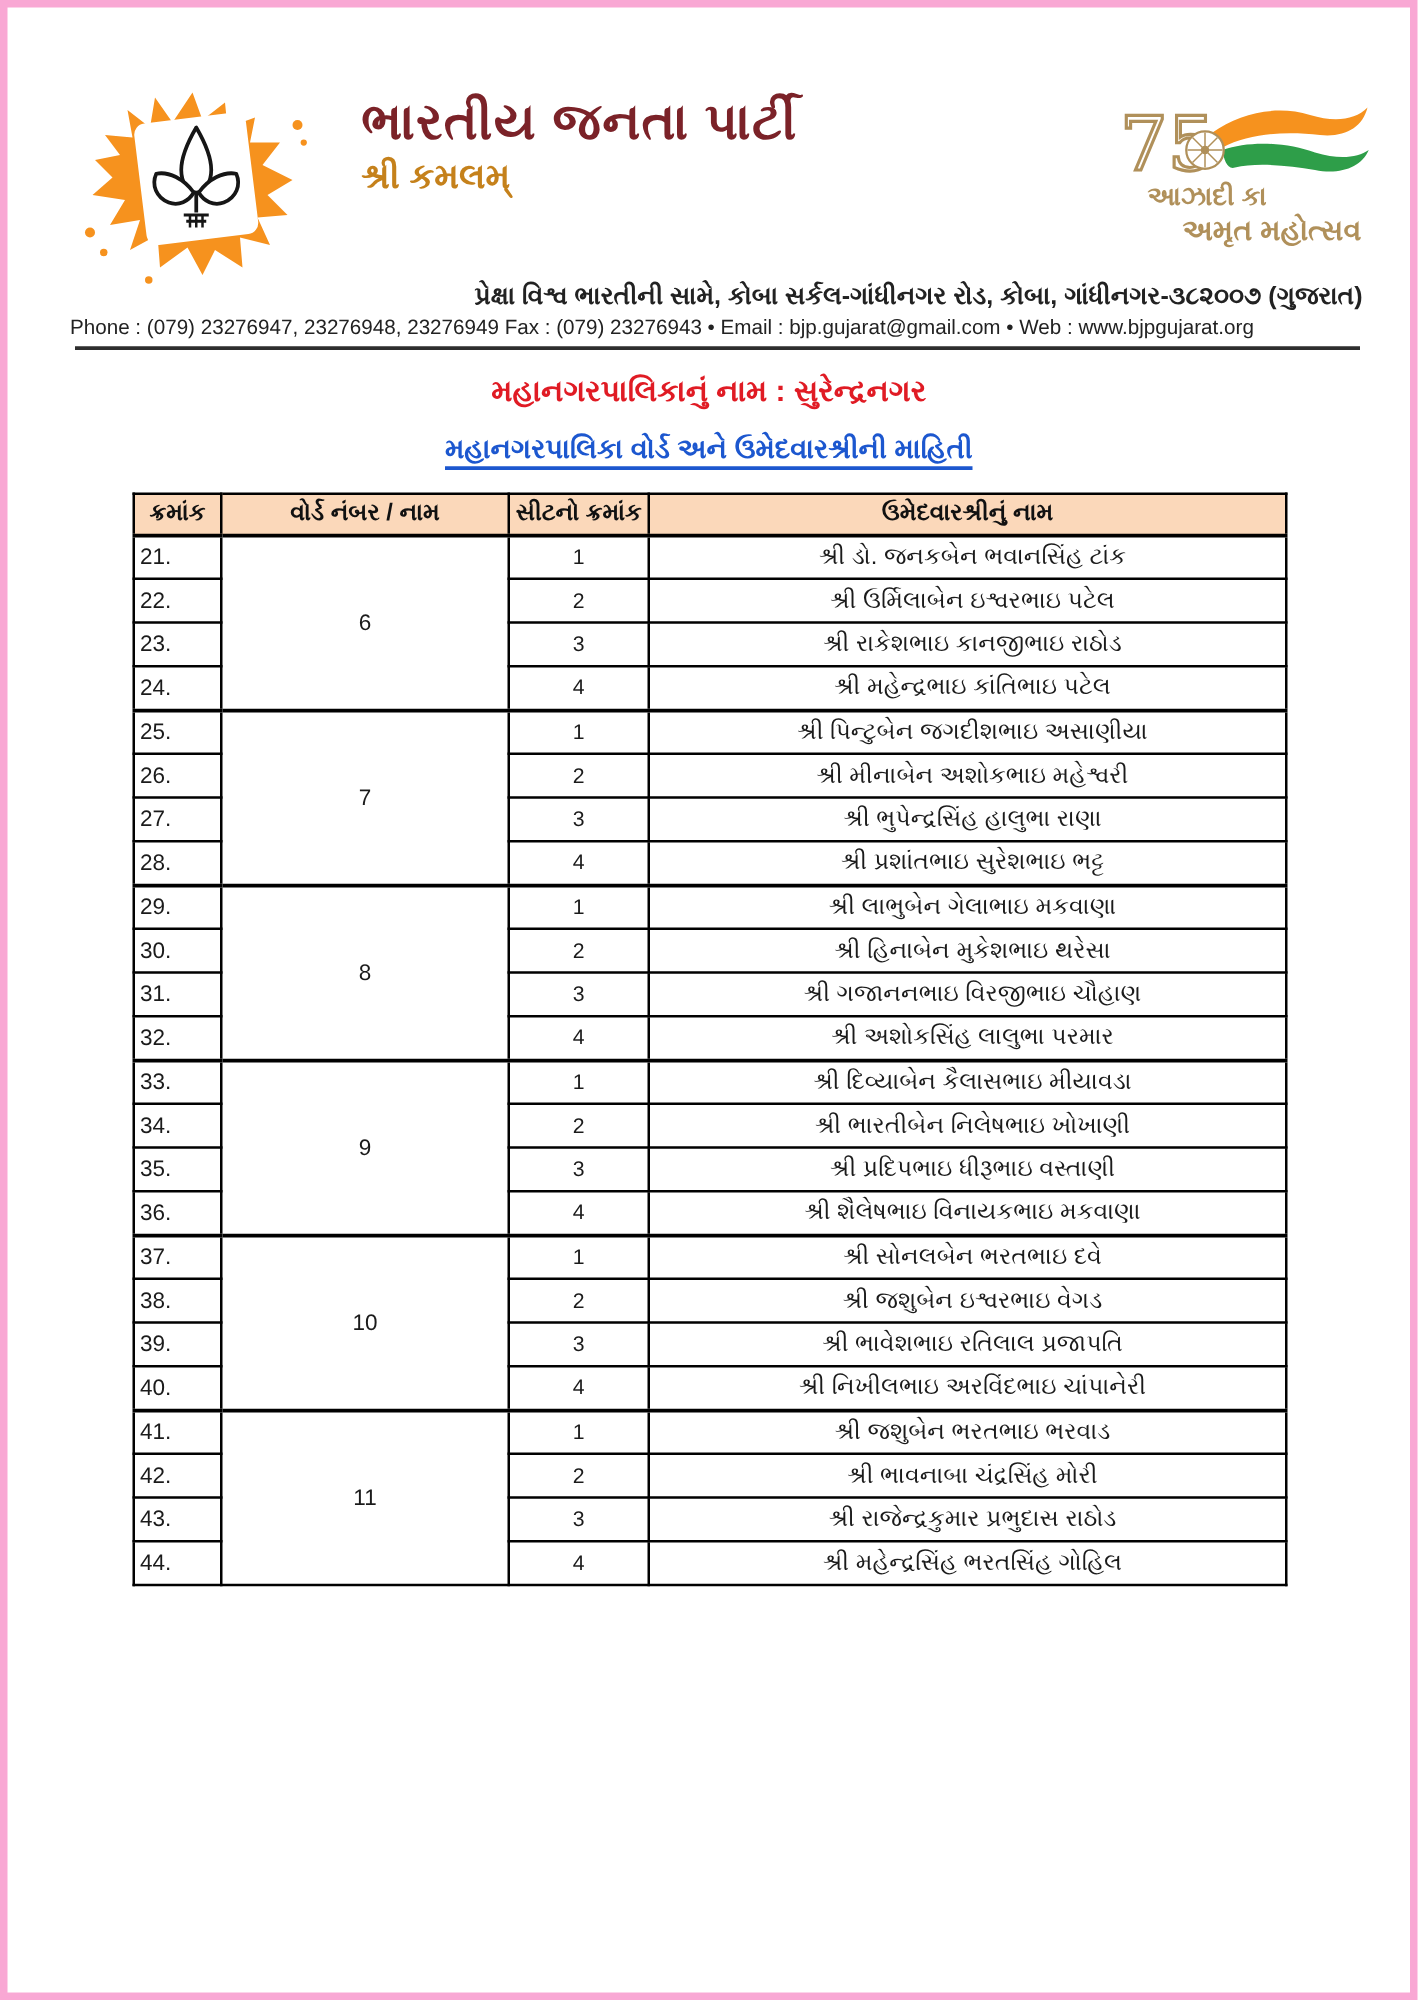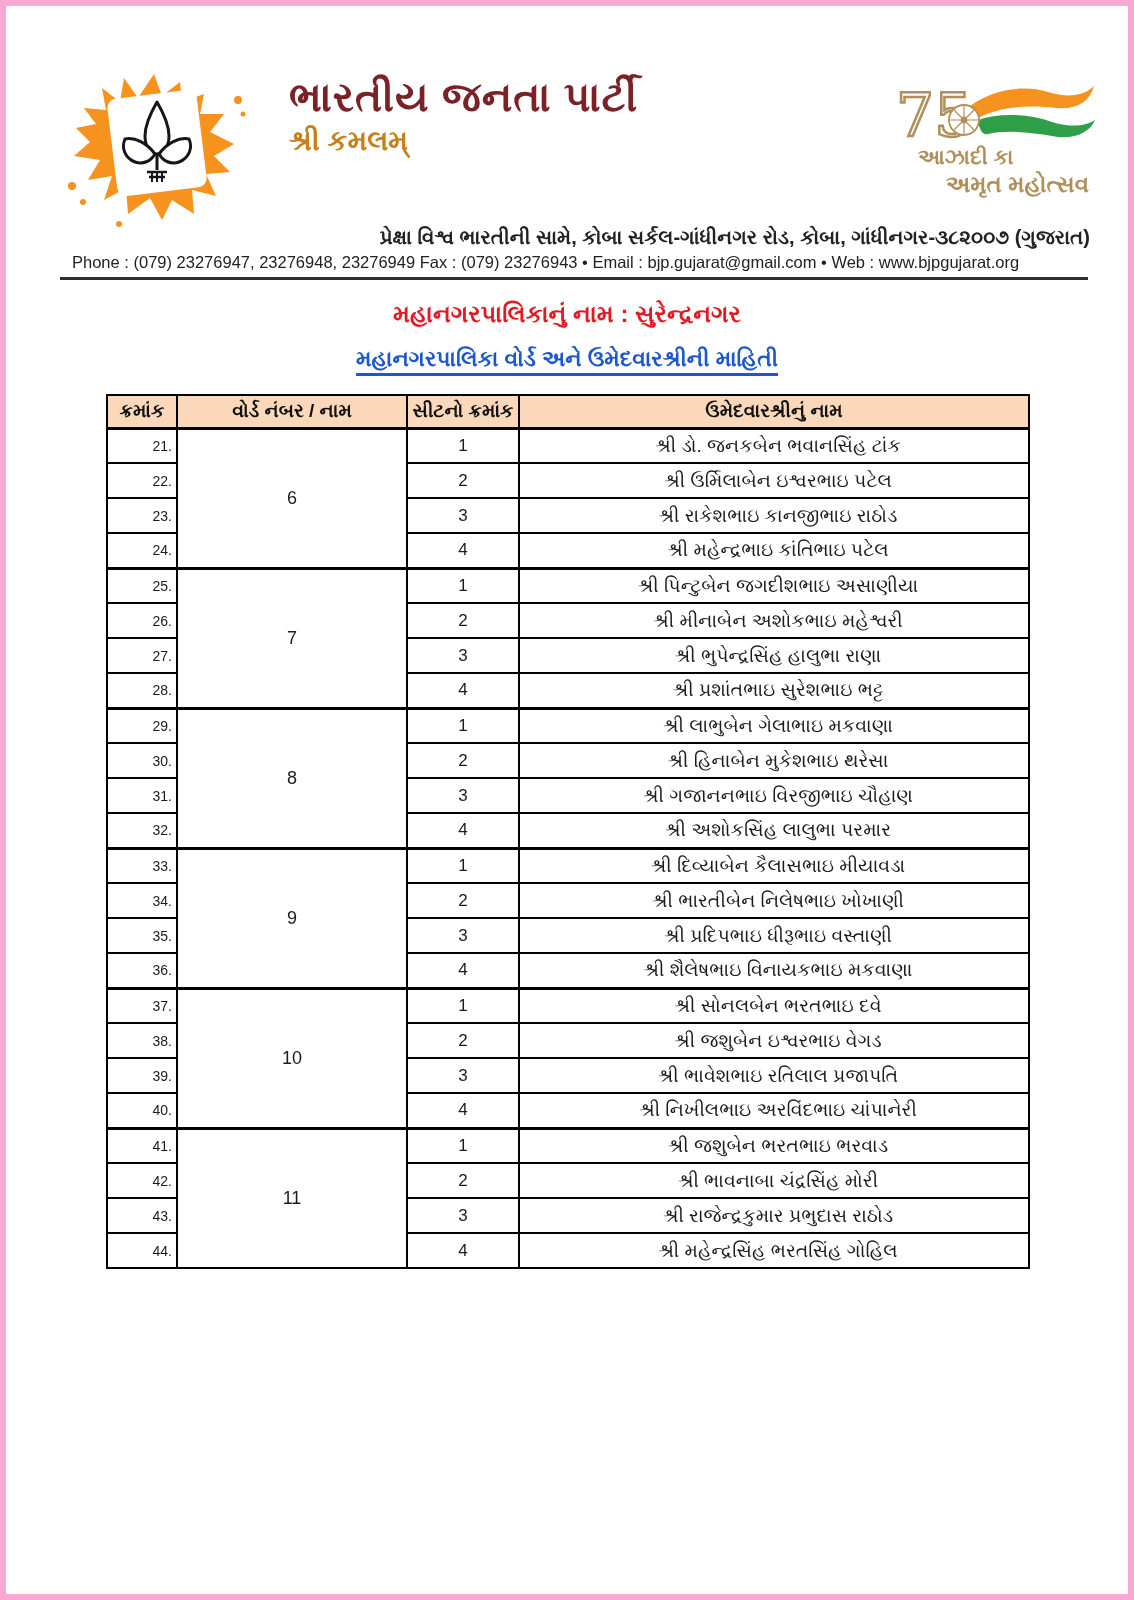--- a/index.html
+++ b/index.html
@@ -10,21 +10,21 @@
   .page { position:absolute; inset:0; border:6px solid #f9a8d4; box-sizing:border-box; }
 
   
   .logo { position:absolute; left:56px; top:58px; width:186px; height:166px; }
   .brand { position:absolute; left:283px; top:70px; }
   .party-name { font-size:41px; font-weight:bold; color:var(--maroon,#7b2228); line-height:1.05; letter-spacing:1px; }
   .state-name { font-size:33px; font-weight:bold; color:var(--maroon,#7b2228); margin-top:8px; }
   .kamalam   { font-size:28px; font-weight:bold; color:var(--gold_orange,#c5811b); margin-top:6px; }
   .amrit { position:absolute; left:884px; top:70px; width:216px; height:128px; }
   .address-line { position:absolute; left:54px; top:220px; width:1030px; font-size:20px; font-weight:700; color:#222;text-align:right; }
-  .contact-line { position:absolute; left:66px; top:247px; width:1030px; font-size:16.5px; font-weight:500; color:#222; }
+  .contact-line { position:absolute; left:50px; top:247px; width:1030px; font-size:16.5px; font-weight:500; color:#222; }
   .head-rule { position:absolute; left:54px; top:271px; width:1028px; height:3px; background:#2e2e2e; }
 
   
   .title-red  { position:absolute; top:294px; left:0; width:100%; text-align:center;
                 font-size:24px; font-weight:bold; color:var(--title_red,#e01b24); }
   .title-blue { position:absolute; top:340px; left:0; width:100%; text-align:center;
                 font-size:22px; font-weight:bold; color:var(--title_blue,#1c57cf); }
   .title-blue span { border-bottom:3px solid var(--title_blue,#1c57cf); padding-bottom:2px; }
 
   
@@ -35,21 +35,21 @@
   .candidates th, .candidates td { border:2px solid #000; box-sizing:border-box; }
   .candidates col.c-sr   { width:70px; }
   .candidates col.c-ward { width:230px; }
   .candidates col.c-seat { width:112px; }
   .candidates col.c-name { width:510px; }
   .candidates th {
     background:var(--table_header_bg,#fbd8ba); font-size:19px; font-weight:bold;
     height:33px; padding:2px 4px; color:#111;
   }
   .candidates td { height:35px; padding:1px 4px; font-weight:500; }
-  .candidates td.sr   { text-align:right; font-size:14px;border-radius:10px; }
+  .candidates td.sr   { text-align:left; font-size:18px;border-radius:10px; }
   .candidates td.ward { text-align:center; font-size:18px; }
   .candidates td.seat { text-align:center; font-size:17px; }
   .candidates td.name { text-align:center; padding-left:12px; font-size:19px; }
   .candidates tr.group-start td { border-top:3px solid #000; }
 
   
   .page-footer { position:absolute; top:1528px; left:0; width:100%; text-align:center;
                  font-size:17px; font-weight:600; color:#222; }
 </style>
 </head>

